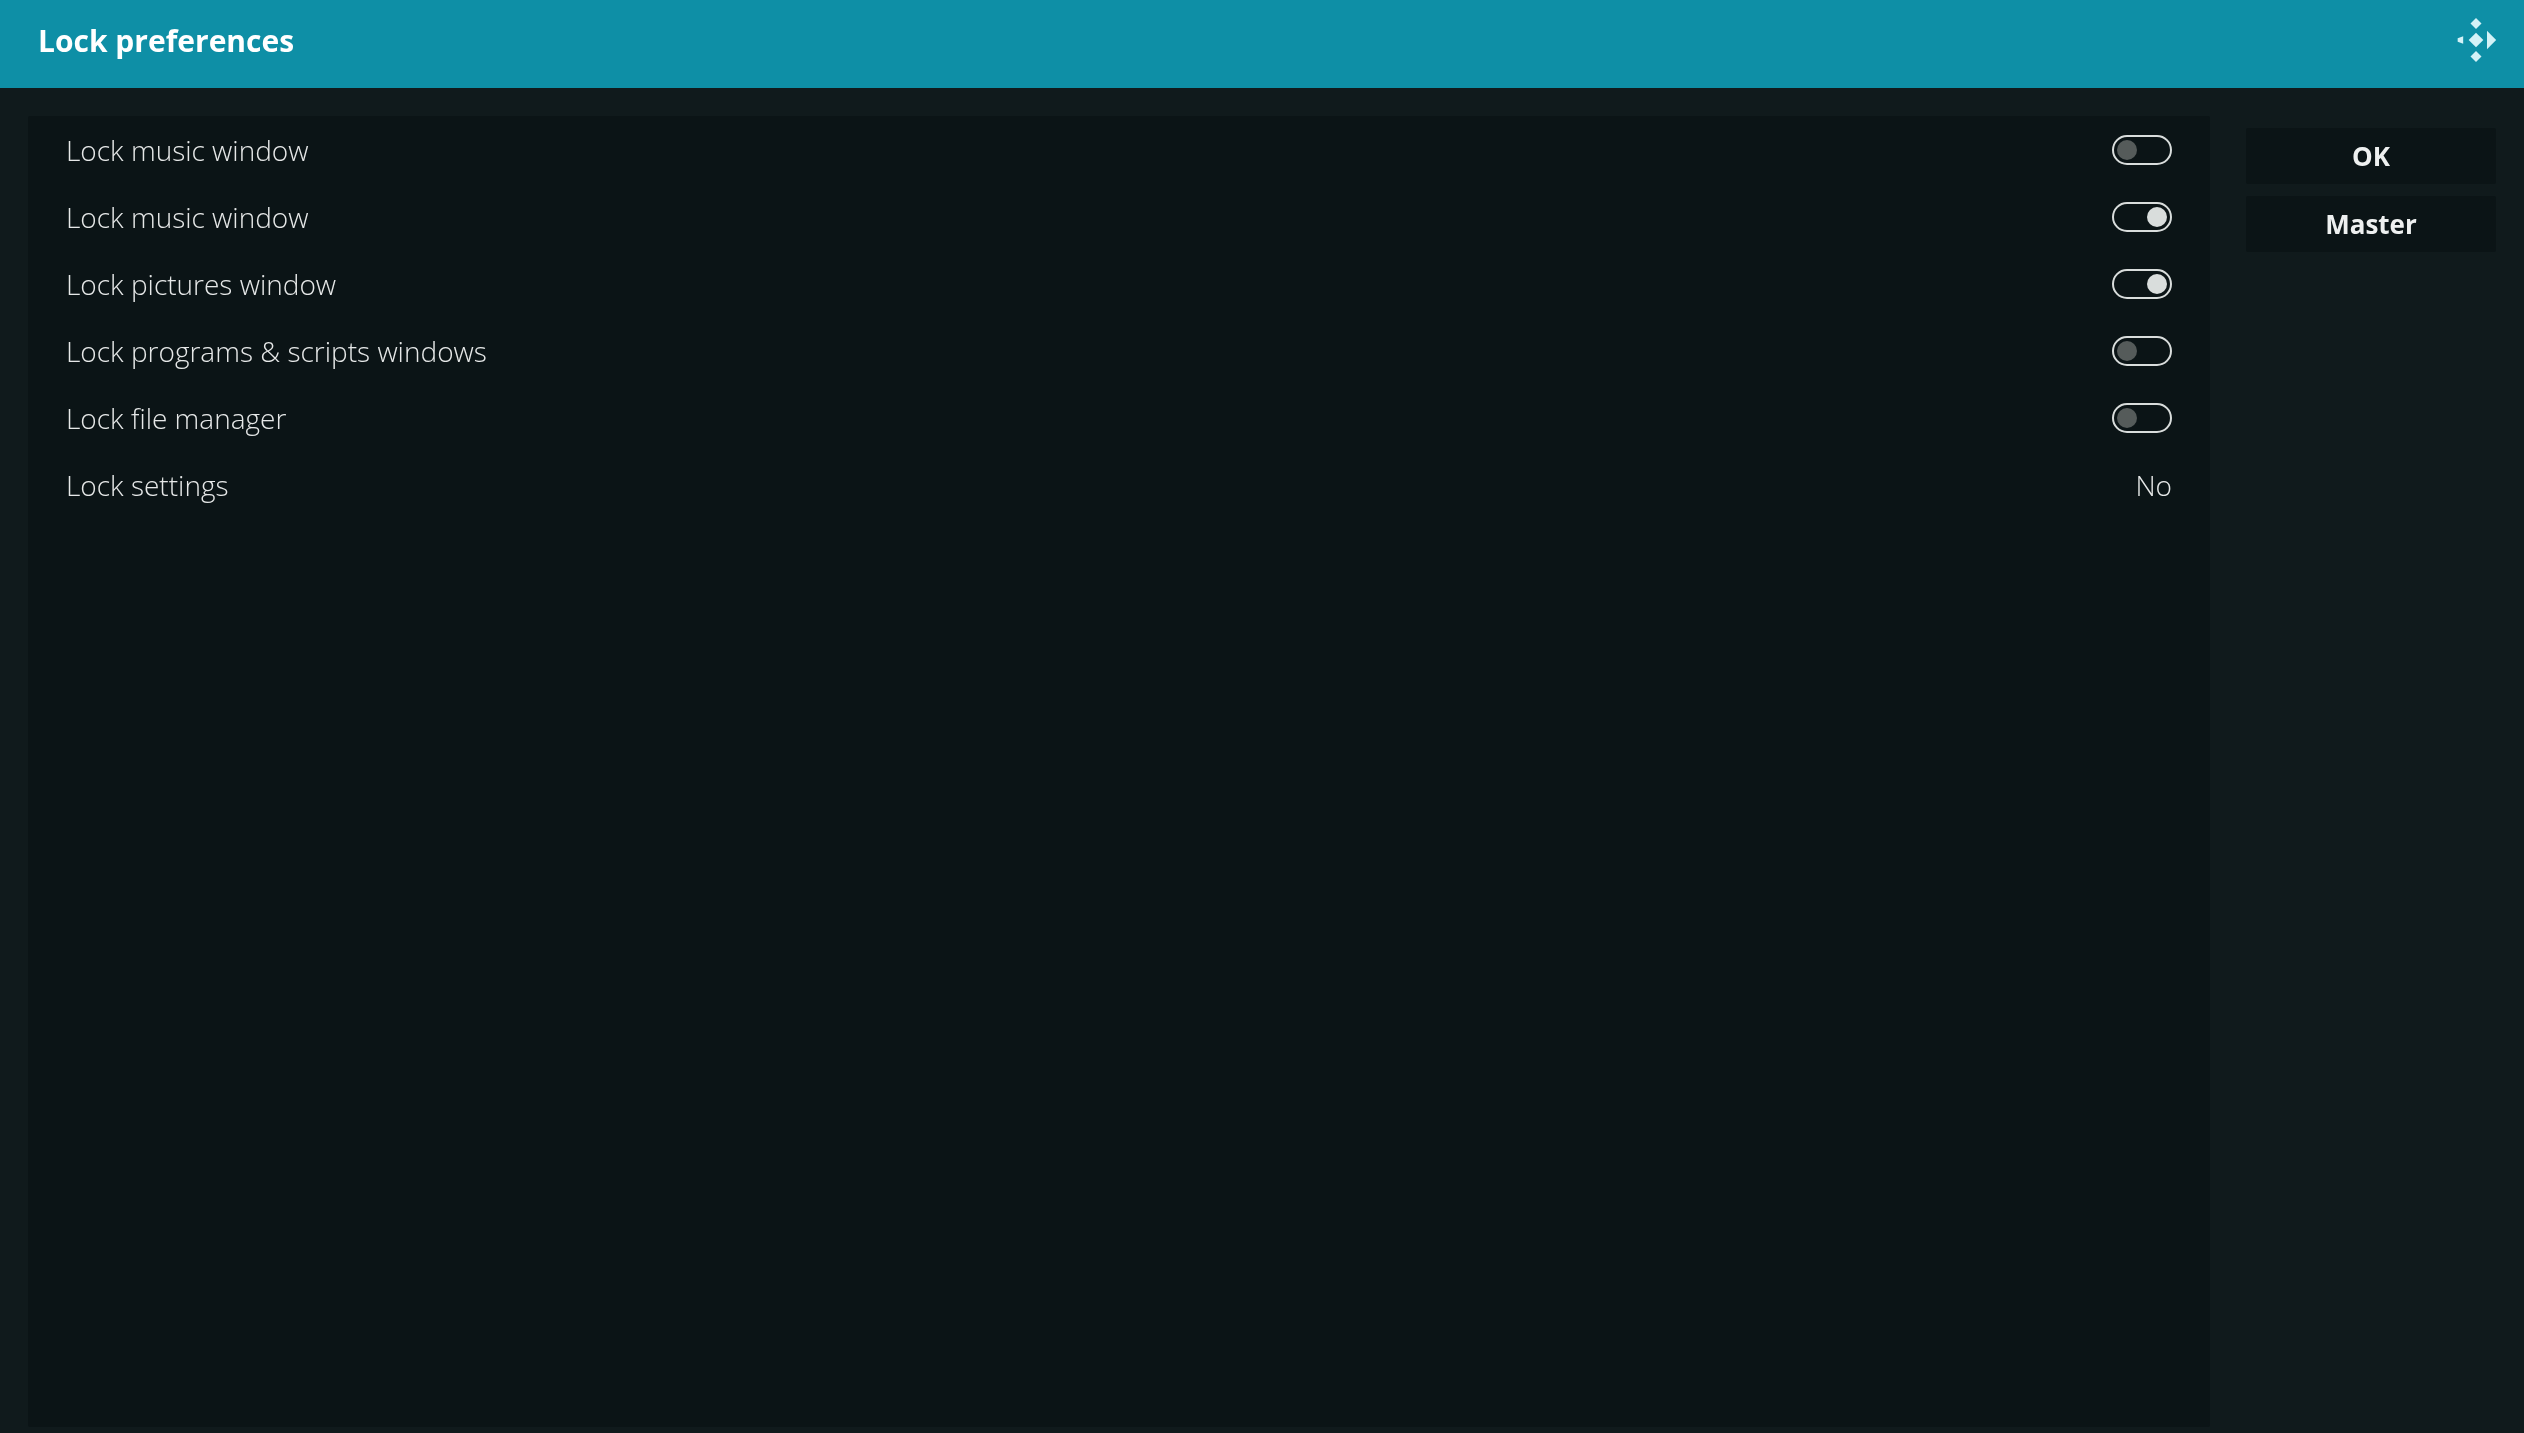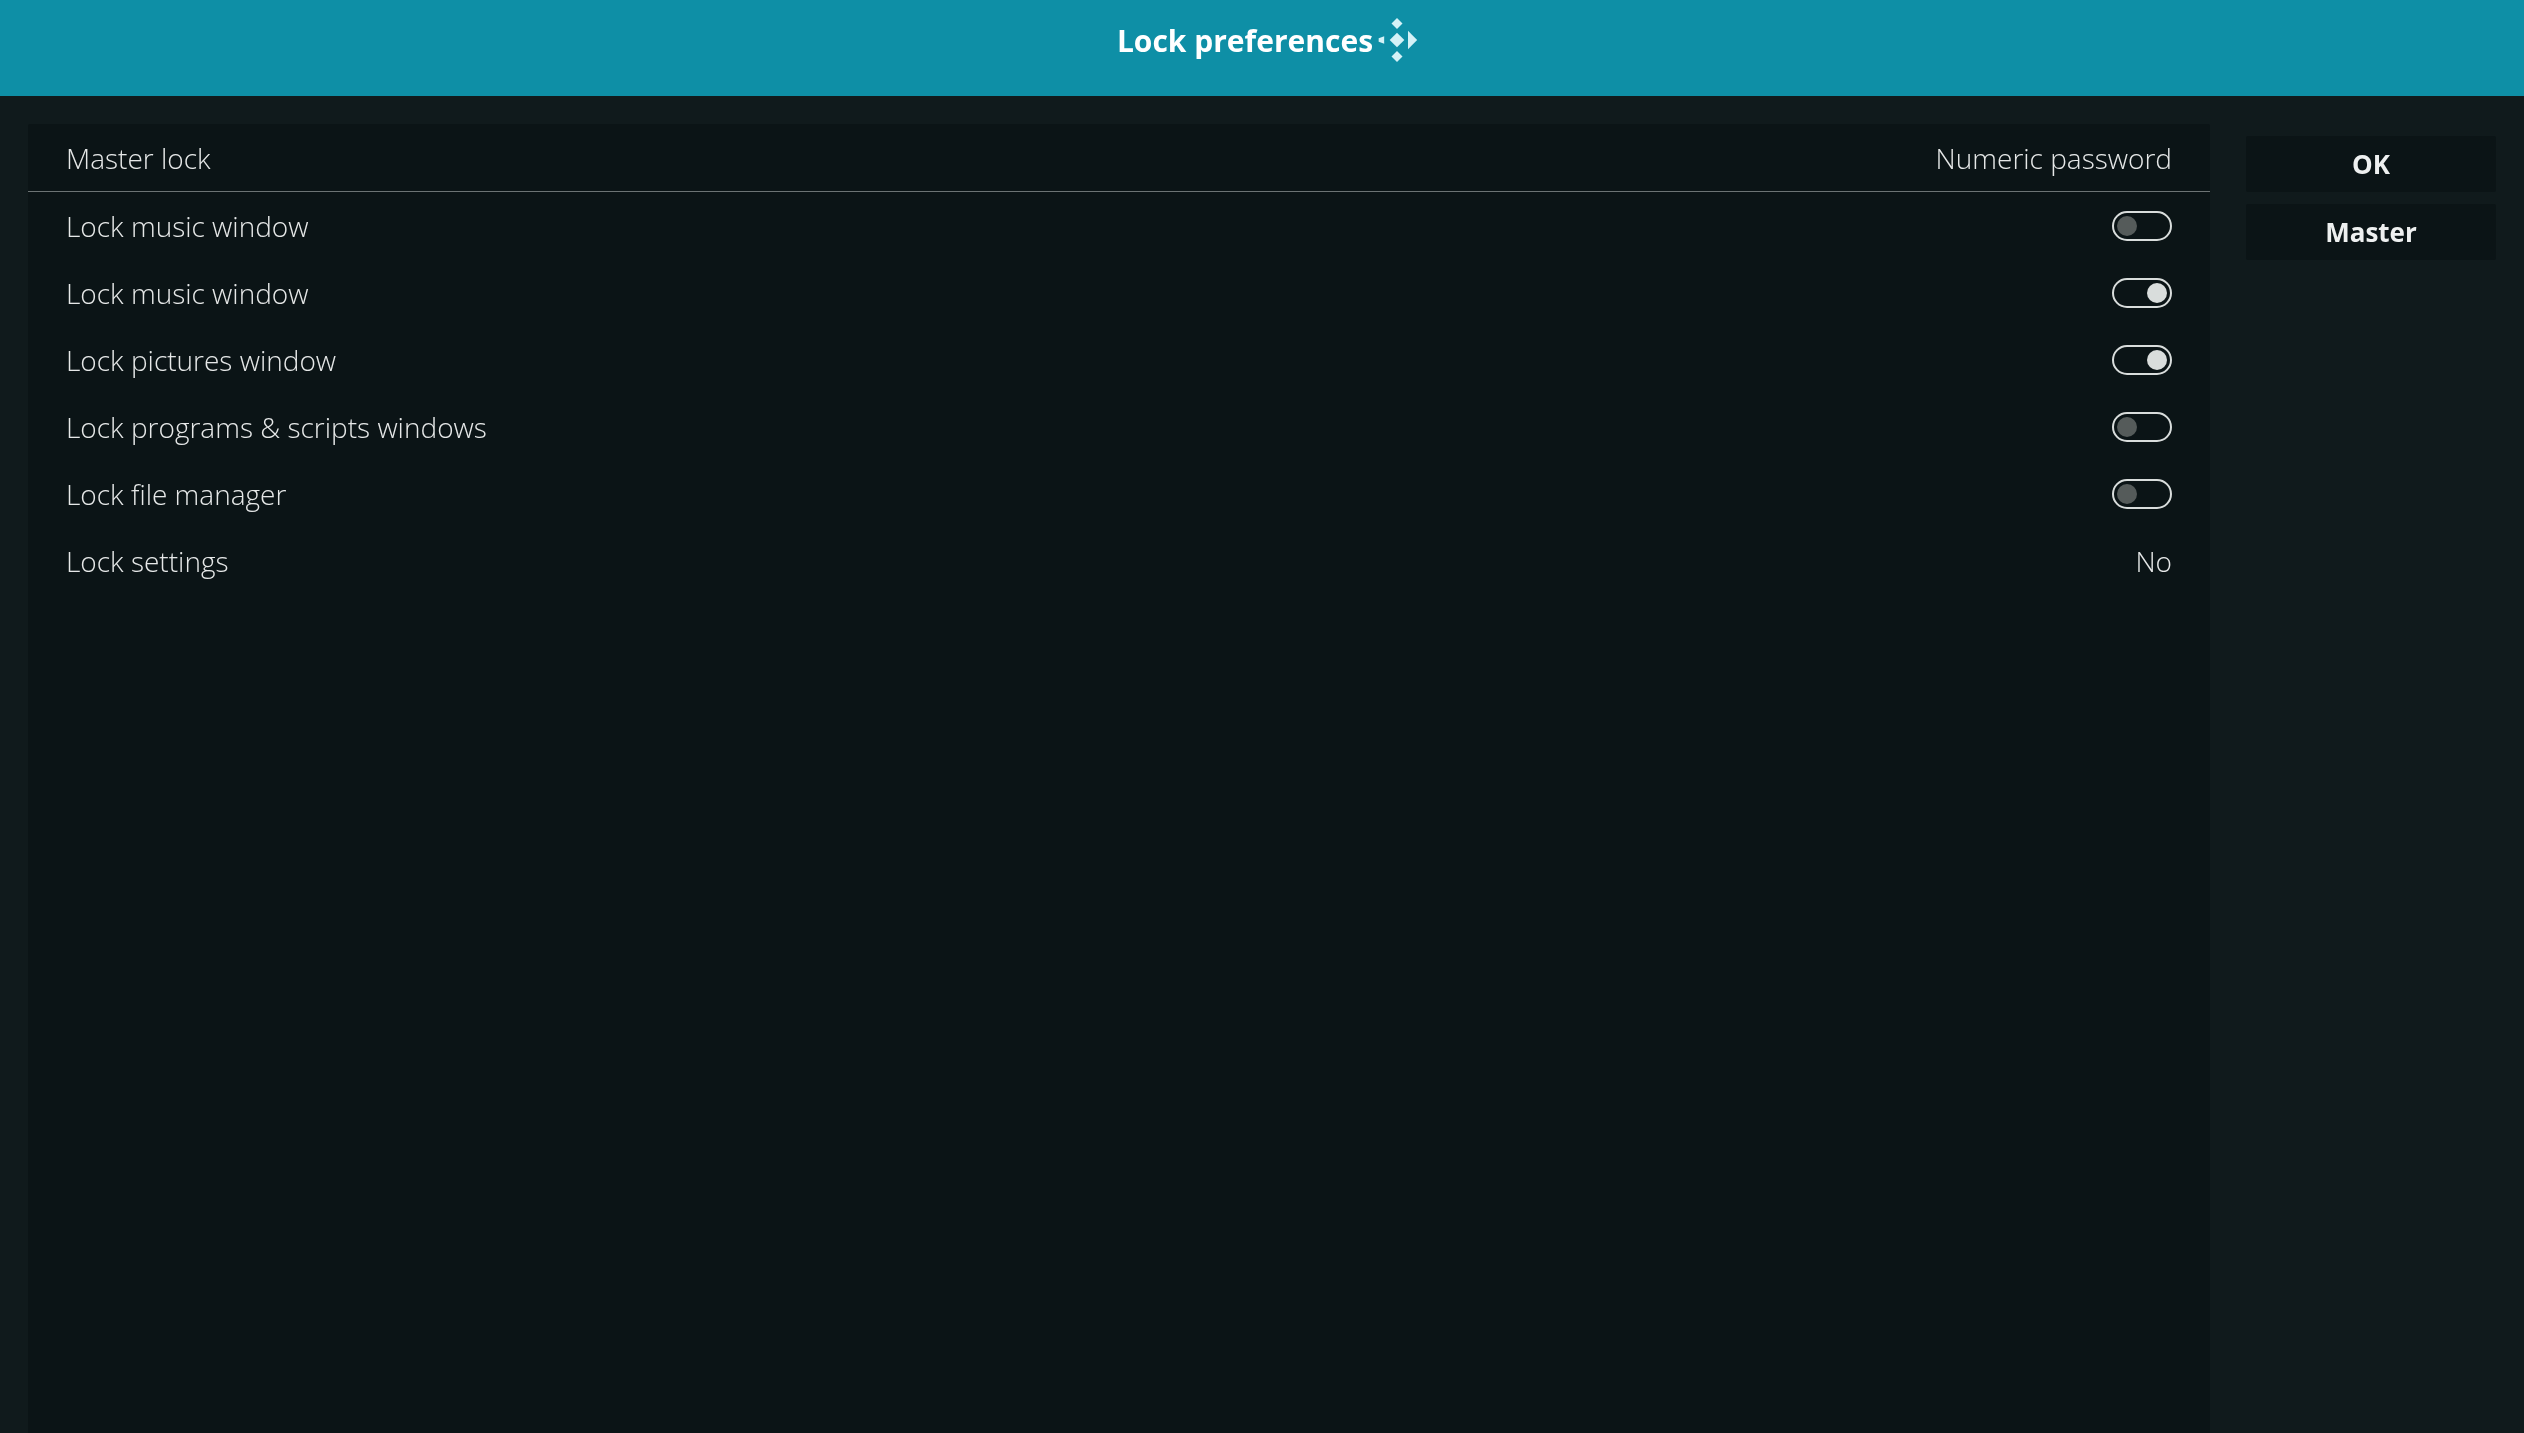--- a/index.html
+++ b/index.html
@@ -10,22 +10,22 @@
     background: #101a1c;
     font-family: "Open Sans", "Segoe UI", "Helvetica Neue", Arial, sans-serif;
     color: #eef0f0;
     overflow: hidden;
   }
   .header {
     background: #0e8fa6;
     height: 80px;
     display: flex;
     align-items: center;
-    justify-content: center;
-    padding: 0 24px 16px 38px;
+    justify-content: space-between;
+    padding: 0 24px 8px 38px;
   }
   .header-title {
     font-size: 30px;
     font-weight: 700;
     color: #fff;
   }
   .kodi-logo {
     width: 48px;
     height: 48px;
     display: flex;
@@ -125,24 +125,20 @@
         <polygon points="36,14 46,24 36,34 36,14"></polygon>
       </g>
     </svg>
   </div>
 </div>
 
 <div class="body-area">
 
   <div class="settings-panel">
 
-    <div class="setting-row header-row">
-      <span class="label">Master lock</span>
-      <span class="value-text">Numeric password</span>
-    </div>
 
     <div class="setting-row">
       <span class="label">Lock music window</span>
       <span class="toggle off">
           <span class="knob"></span>
         </span>
     </div>
 
     <div class="setting-row">
       <span class="label">Lock music window</span>

